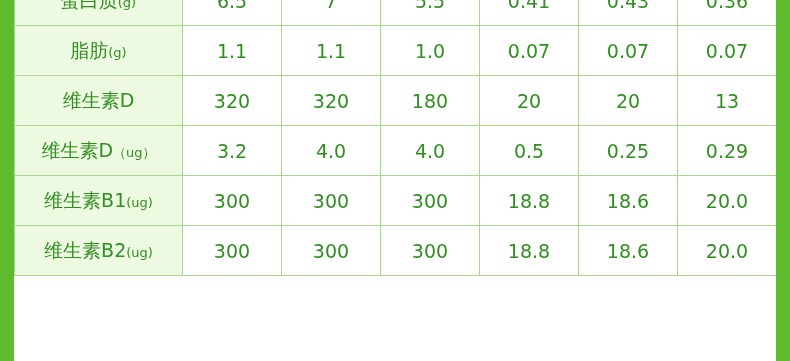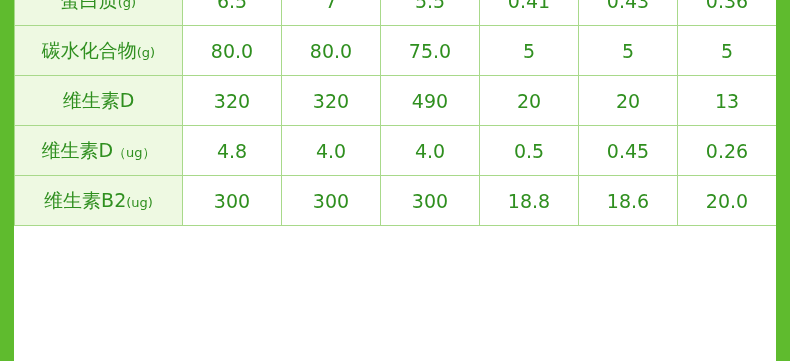--- a/index.html
+++ b/index.html
@@ -84,45 +84,54 @@
         <tr>
           <td class="label"><span>蛋白质</span><span class="unit">(g)</span></td>
           <td class="val">6.5</td>
           <td class="val">7</td>
           <td class="val">5.5</td>
           <td class="val">0.41</td>
           <td class="val">0.43</td>
           <td class="val">0.36</td>
         </tr>
         <tr>
-          <td class="label"><span>碳水化合物</span><span class="unit">(g)</span></td>
-          <td class="val">80.0</td>
-          <td class="val">80.0</td>
-          <td class="val">75.0</td>
-          <td class="val">5</td>
-          <td class="val">5</td>
-          <td class="val">5</td>
+          <td class="label"><span>脂肪</span><span class="unit">(g)</span></td>
+          <td class="val">1.1</td>
+          <td class="val">1.1</td>
+          <td class="val">1.0</td>
+          <td class="val">0.07</td>
+          <td class="val">0.07</td>
+          <td class="val">0.07</td>
         </tr>
         <tr>
           <td class="label"><span>维生素D</span><span class="unit"></span></td>
           <td class="val">320</td>
           <td class="val">320</td>
-          <td class="val">490</td>
+          <td class="val">180</td>
           <td class="val">20</td>
           <td class="val">20</td>
           <td class="val">13</td>
         </tr>
         <tr>
           <td class="label"><span>维生素D</span><span class="unit">（ug）</span></td>
-          <td class="val">4.8</td>
+          <td class="val">3.2</td>
           <td class="val">4.0</td>
           <td class="val">4.0</td>
           <td class="val">0.5</td>
-          <td class="val">0.45</td>
-          <td class="val">0.26</td>
+          <td class="val">0.25</td>
+          <td class="val">0.29</td>
+        </tr>
+        <tr>
+          <td class="label"><span>维生素B1</span><span class="unit">(ug)</span></td>
+          <td class="val">300</td>
+          <td class="val">300</td>
+          <td class="val">300</td>
+          <td class="val">18.8</td>
+          <td class="val">18.6</td>
+          <td class="val">20.0</td>
         </tr>
         <tr>
           <td class="label"><span>维生素B2</span><span class="unit">(ug)</span></td>
           <td class="val">300</td>
           <td class="val">300</td>
           <td class="val">300</td>
           <td class="val">18.8</td>
           <td class="val">18.6</td>
           <td class="val">20.0</td>
         </tr>

